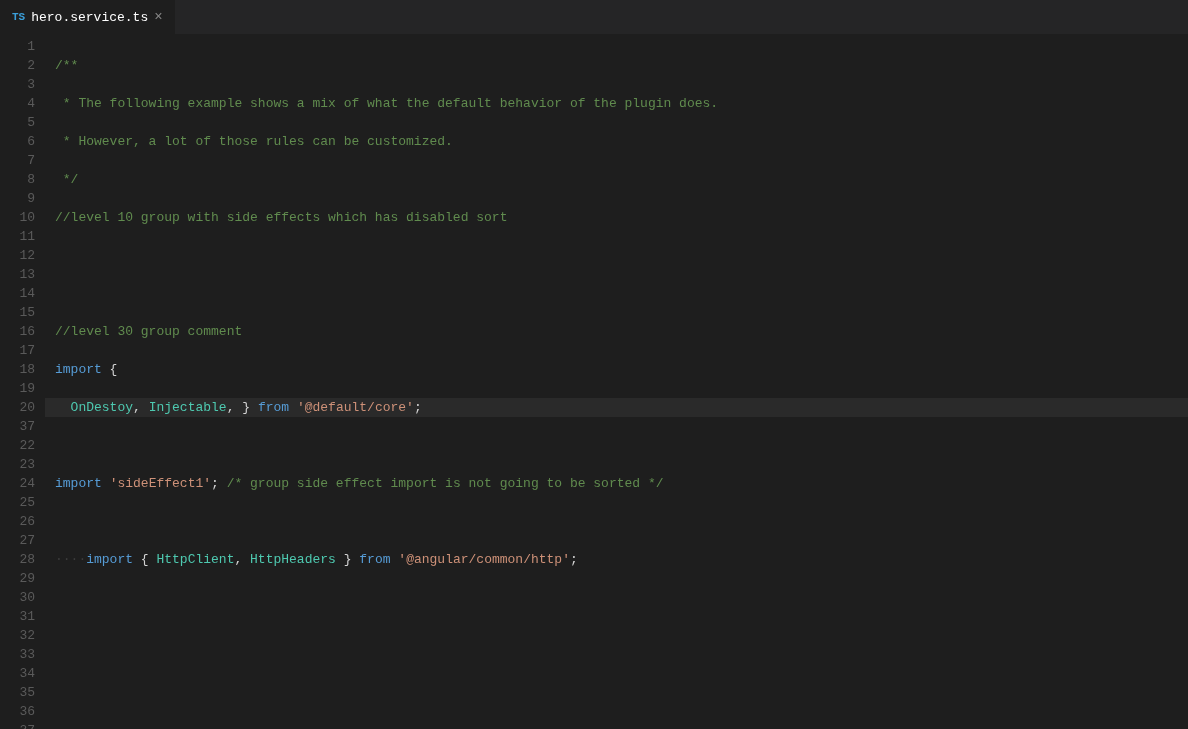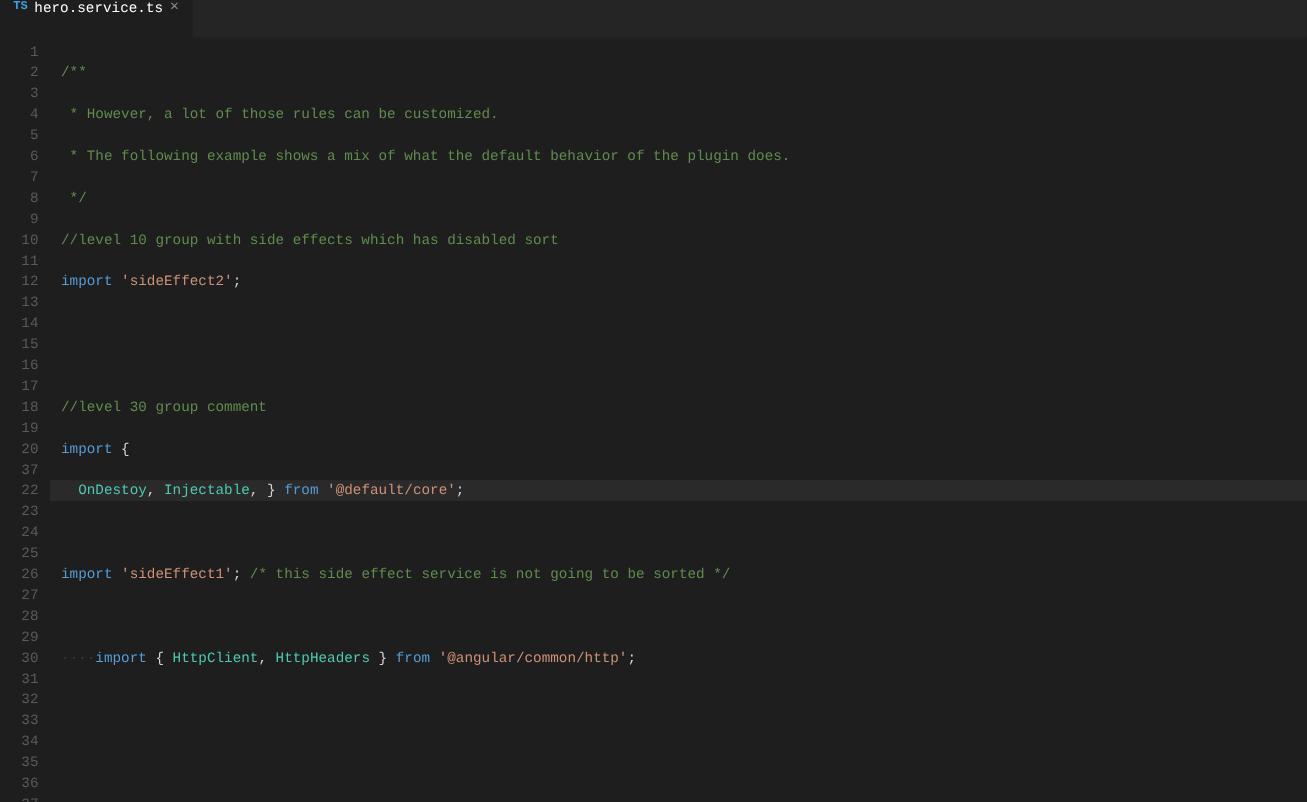--- a/index.html
+++ b/index.html
@@ -12,21 +12,21 @@
     }
     #tab-bar {
       background: #252526;
       height: 35px;
       display: flex;
       align-items: stretch;
       border-bottom: 1px solid #1e1e1e;
     }
     .tab {
       display: flex;
-      align-items: flex-start;
+      align-items: center;
       padding: 0 12px;
       gap: 6px;
       background: #1e1e1e;
       color: #ffffff;
       border-right: 1px solid #252526;
       font-size: 13px;
       cursor: pointer;
       min-width: 120px;
     }
     .tab .tab-icon {
@@ -127,32 +127,31 @@
     <div>32</div>
     <div>33</div>
     <div>34</div>
     <div>35</div>
     <div>36</div>
     <div>37</div>
   </div>
 
   <div id="code-content">
 <span class="line"><span class="c-comment">/**</span></span>
+<span class="line"><span class="c-comment"> * The following example shows a mix of what the default behavior of the plugin does.</span></span>
 <span class="line"><span class="c-comment"> * However, a lot of those rules can be customized.</span></span>
-<span class="line"><span class="c-comment"> * The following example shows a mix of what the default behavior of the plugin does.</span></span>
 <span class="line"><span class="c-comment"> */</span></span>
 <span class="line"><span class="c-comment">//level 10 group with side effects which has disabled sort</span></span>
-<span class="line"><span class="c-keyword">import</span><span class="c-plain"> </span><span class="c-string">'sideEffect2'</span><span class="c-plain">;</span></span>
 <span class="line"> </span>
 <span class="line"> </span>
 <span class="line"><span class="c-comment">//level 30 group comment</span></span>
 <span class="line"><span class="c-keyword">import</span><span class="c-plain"> {</span></span>
 <span class="line c-line-highlight"><span class="indent-dots">  </span><span class="c-type">OnDestoy</span><span class="c-plain">, </span><span class="c-type">Injectable</span><span class="c-plain">, } </span><span class="c-from">from</span><span class="c-plain"> </span><span class="c-string">'@default/core'</span><span class="c-plain">;</span></span>
 <span class="line"> </span>
-<span class="line"><span class="c-keyword">import</span><span class="c-plain"> </span><span class="c-string">'sideEffect1'</span><span class="c-plain">; </span><span class="c-comment">/* this side effect service is not going to be sorted */</span></span>
+<span class="line"><span class="c-keyword">import</span><span class="c-plain"> </span><span class="c-string">'sideEffect1'</span><span class="c-plain">; </span><span class="c-comment">/* group side effect import is not going to be sorted */</span></span>
 <span class="line"> </span>
 <span class="line"><span class="indent-dots">····</span><span class="c-keyword">import</span><span class="c-plain"> { </span><span class="c-type">HttpClient</span><span class="c-plain">, </span><span class="c-type">HttpHeaders</span><span class="c-plain"> } </span><span class="c-from">from</span><span class="c-plain"> </span><span class="c-string">'@angular/common/http'</span><span class="c-plain">;</span></span>
 
 
 
 
 
 
 
 

